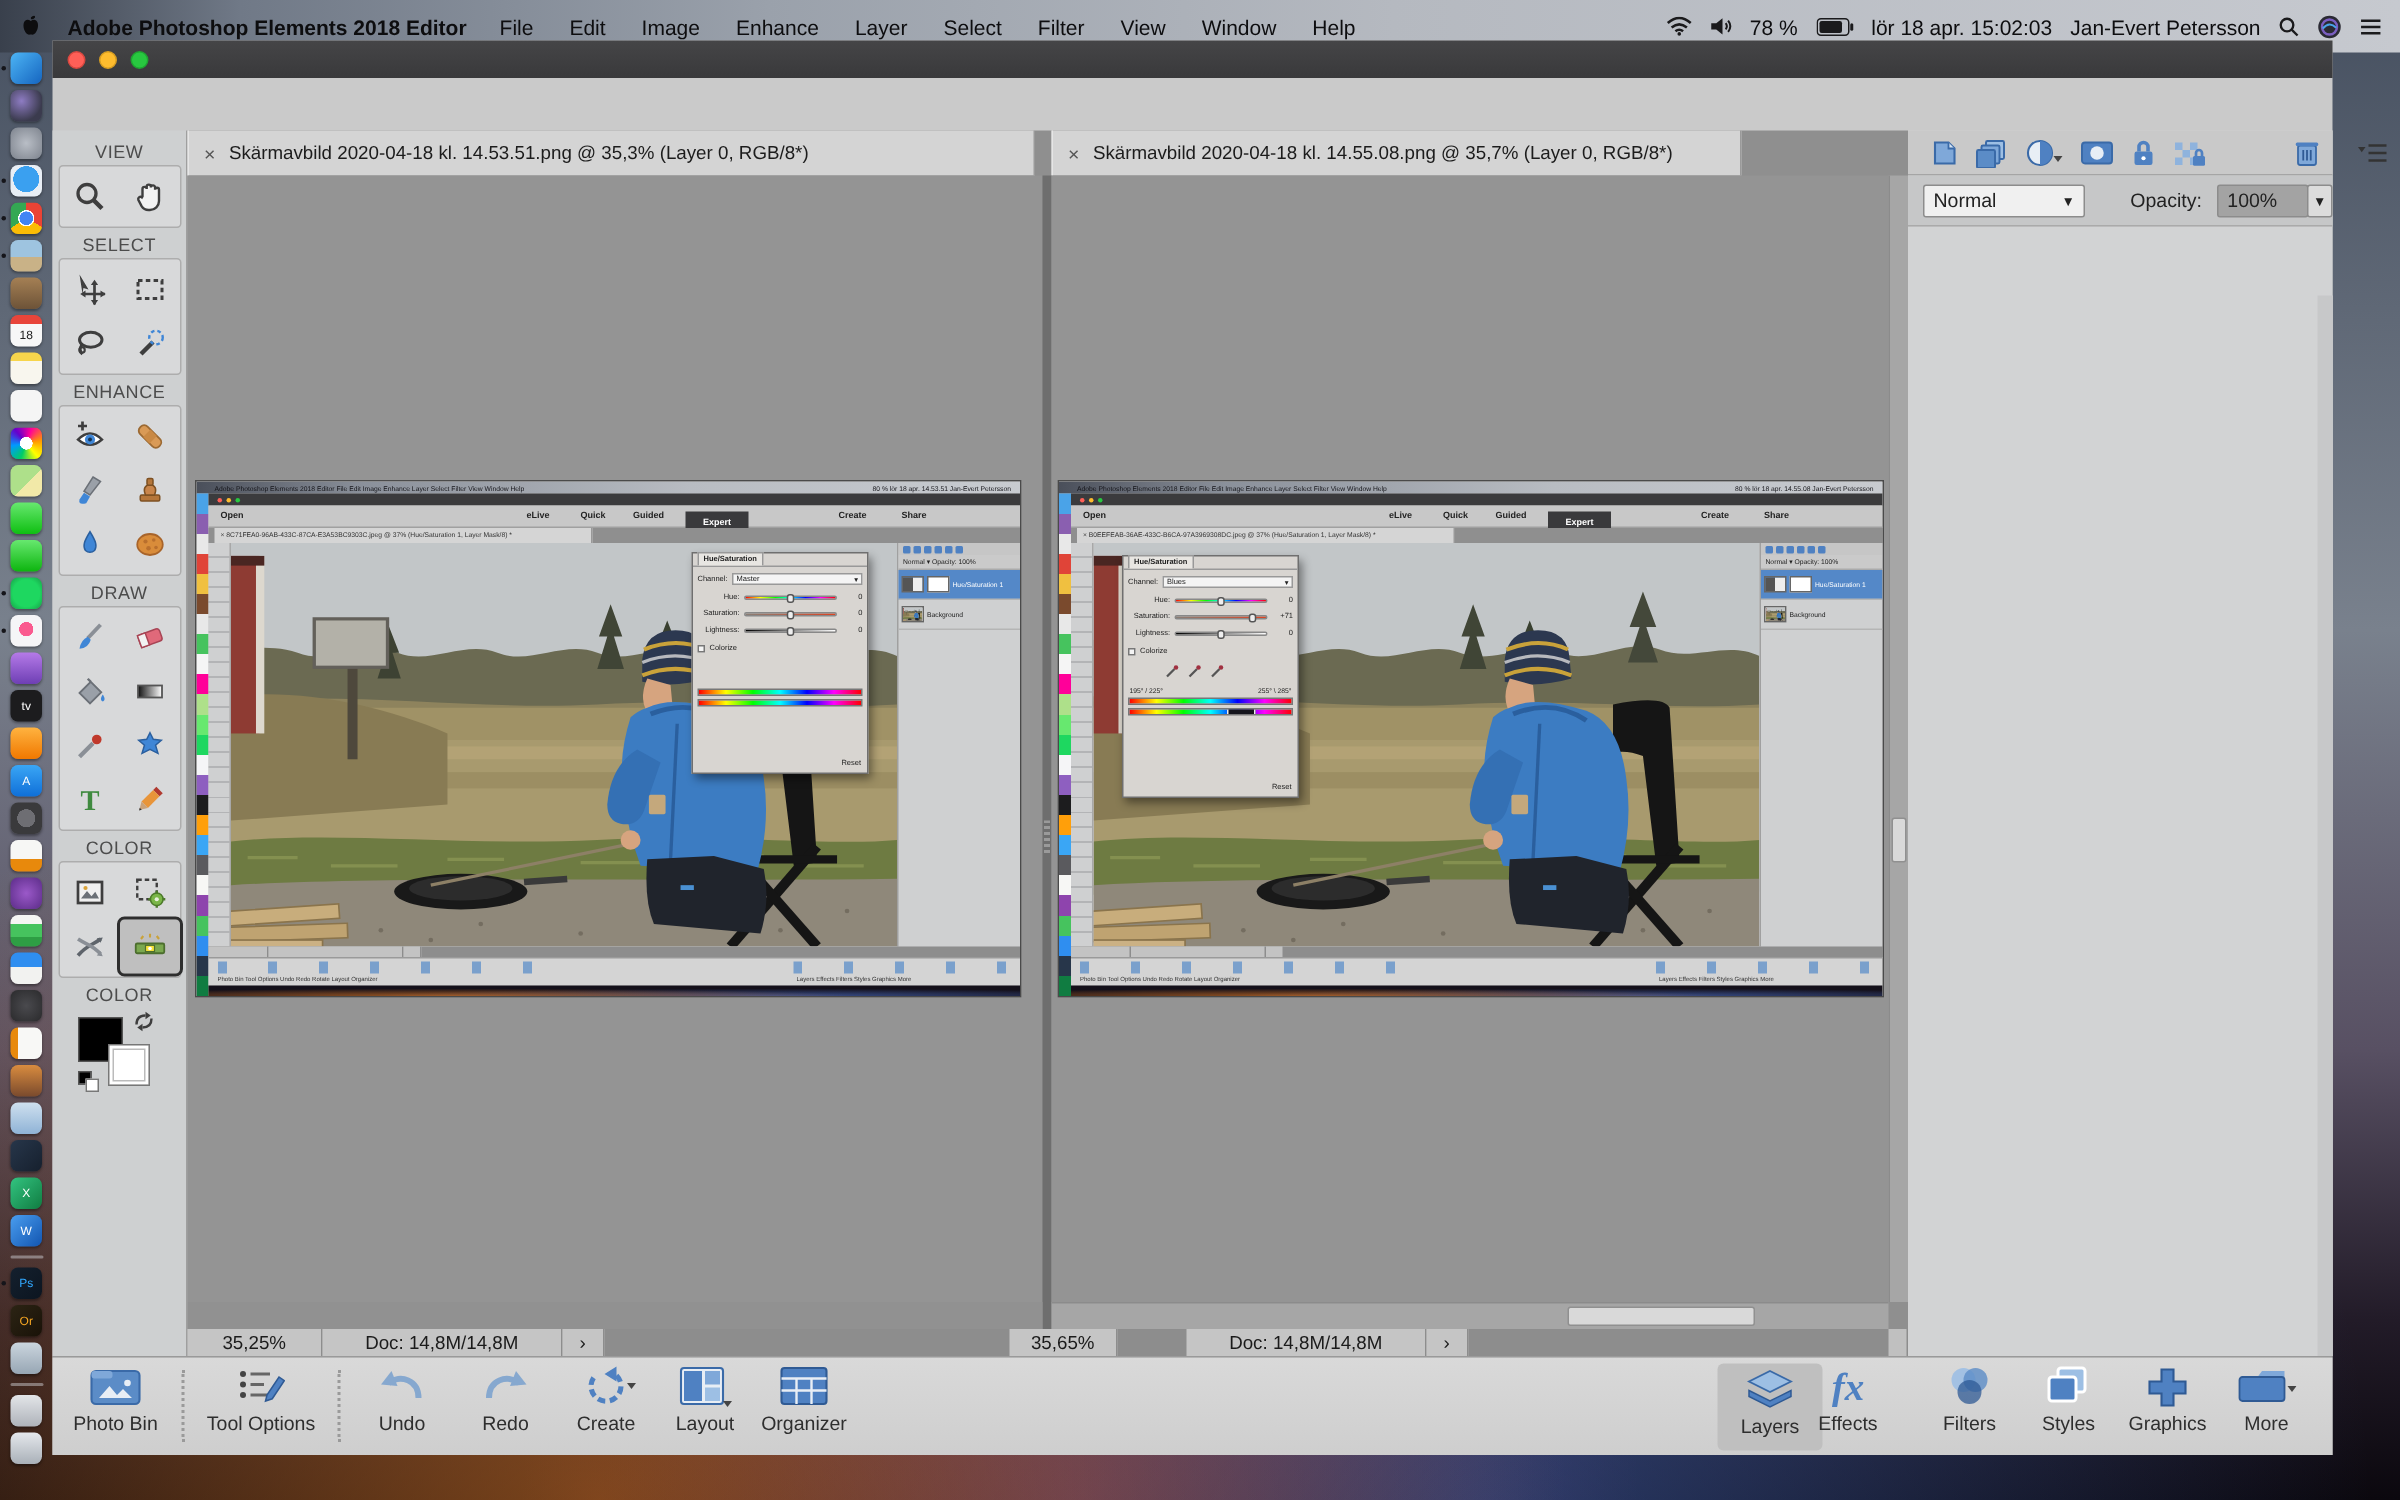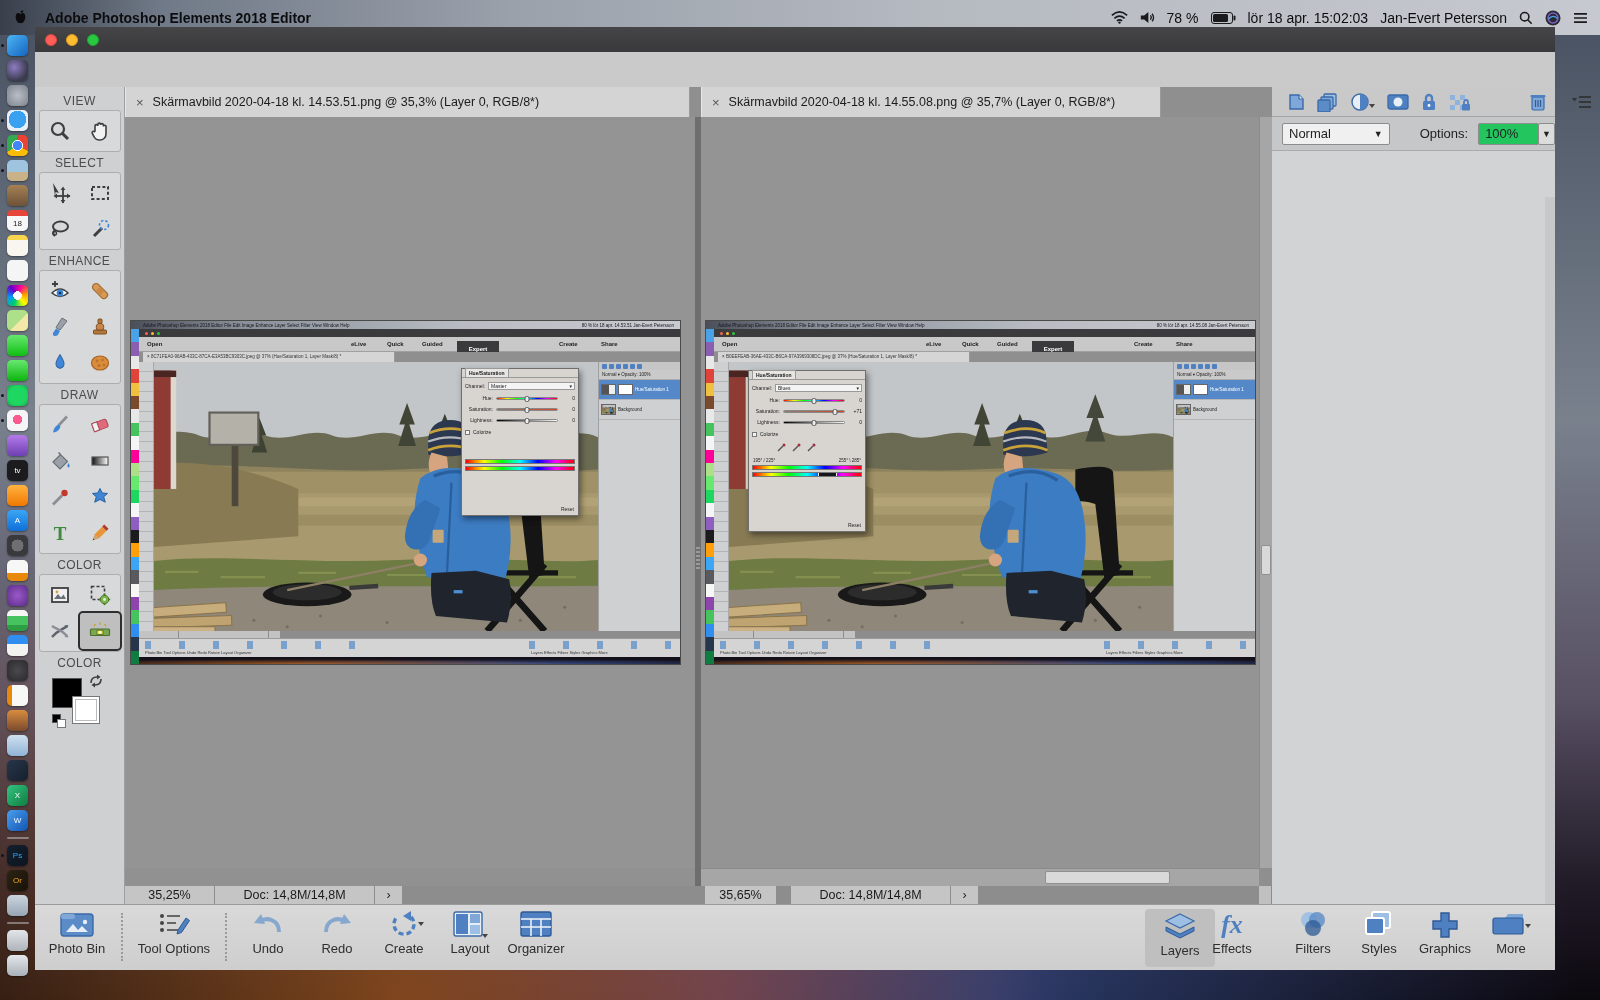--- a/index.html
+++ b/index.html
@@ -198,20 +198,32 @@
 </svg>
 
 <div id="macbar">
   <span class="apple ic">
       <svg width="13" height="15" viewBox="0 0 14 16">
         <path fill="#0d0d0f" d="M7 4.2 C5 2.6 3 3.1 2.2 5.1 C1 8.1 2.5 12.1 4.5 13.6 C5.5 14.4 6.2 14 7 14 C7.8 14 8.5 14.4 9.5 13.6 C11.5 12.1 13 8.1 11.8 5.1 C11 3.1 9 2.6 7 4.2 Z"></path>
         <ellipse cx="8.6" cy="1.7" rx="1.7" ry="1" fill="#0d0d0f" transform="rotate(-30 8.6 1.7)"></ellipse>
       </svg>
     </span>
   <span class="appname">Adobe Photoshop Elements 2018 Editor</span>
+  <span style="display:flex">
+    <span class="menu">File</span>
+      <span class="menu">Edit</span>
+      <span class="menu">Image</span>
+      <span class="menu">Enhance</span>
+      <span class="menu">Layer</span>
+      <span class="menu">Select</span>
+      <span class="menu">Filter</span>
+      <span class="menu">View</span>
+      <span class="menu">Window</span>
+      <span class="menu">Help</span>
+  </span>
   <span class="statgrp">
     <span class="ic">
         <svg width="17" height="13" viewBox="0 0 20 15">
           <path d="M1 5 Q10 -3 19 5" stroke="#1a1a1c" stroke-width="2" fill="none"></path>
           <path d="M4 8.5 Q10 3.5 16 8.5" stroke="#1a1a1c" stroke-width="2" fill="none"></path>
           <path d="M7 11.5 Q10 9 13 11.5" stroke="#1a1a1c" stroke-width="2" fill="none"></path>
           <circle cx="10" cy="13.5" r="1.4" fill="#1a1a1c"></circle>
         </svg>
       </span>
     <span class="ic">
@@ -843,21 +855,21 @@
       </div>
     <div id="vscroll">
         <span class="thumb"></span>
       </div>
   </div>
 
   <div id="statusrow">
     <span class="scell" style="left:0;width:90px">35,25%</span>
     <span class="scell" style="left:90px;width:160px">Doc: 14,8M/14,8M</span>
     <span class="scell" style="left:250px;width:28px">›</span>
-    <span class="scell" style="left:580px;width:72px">35,65%</span>
+    <span class="scell" style="left:548px;width:72px">35,65%</span>
     <span class="scell" style="left:666px;width:160px">Doc: 14,8M/14,8M</span>
     <span class="scell" style="left:826px;width:28px">›</span>
     <span class="scell" style="left:1134px;width:13px;background:#c0c0c0"></span>
   </div>
 
   <div id="rpanel">
     <div id="riconrow">
       <span class="ic">
           <svg width="20" height="20" viewBox="0 0 20 20">
             <path d="M4 3 h9 l4 4 v10 h-13Z" fill="#7fa8d9" stroke="#3a6aa8" stroke-width="1.4"></path>
@@ -925,22 +937,22 @@
               <line x1="7" y1="12" x2="19" y2="12"></line>
             </g>
           </svg>
         </span>
     </div>
     <div id="rctrl">
       <span class="selbox" style="width:122px;margin-left:10px">
           <span>Normal</span>
           <span style="font-size:9px">▼</span>
         </span>
-      <span style="margin-left:30px">Options:</span>
-      <span class="selbox" style="width:68px;margin-left:10px;background:#22c55e">
+      <span style="margin-left:30px">Opacity:</span>
+      <span class="selbox" style="width:68px;margin-left:10px;background:#a3a3a3">
           <span>100%</span>
         </span>
       <span class="selbox" style="width:17px;justify-content:center;margin-left:-1px;background:#dcdcdc">
           <span style="font-size:9px">▼</span>
         </span>
     </div>
     <div class="rest"></div>
   </div>
 
   <div id="taskbar">

